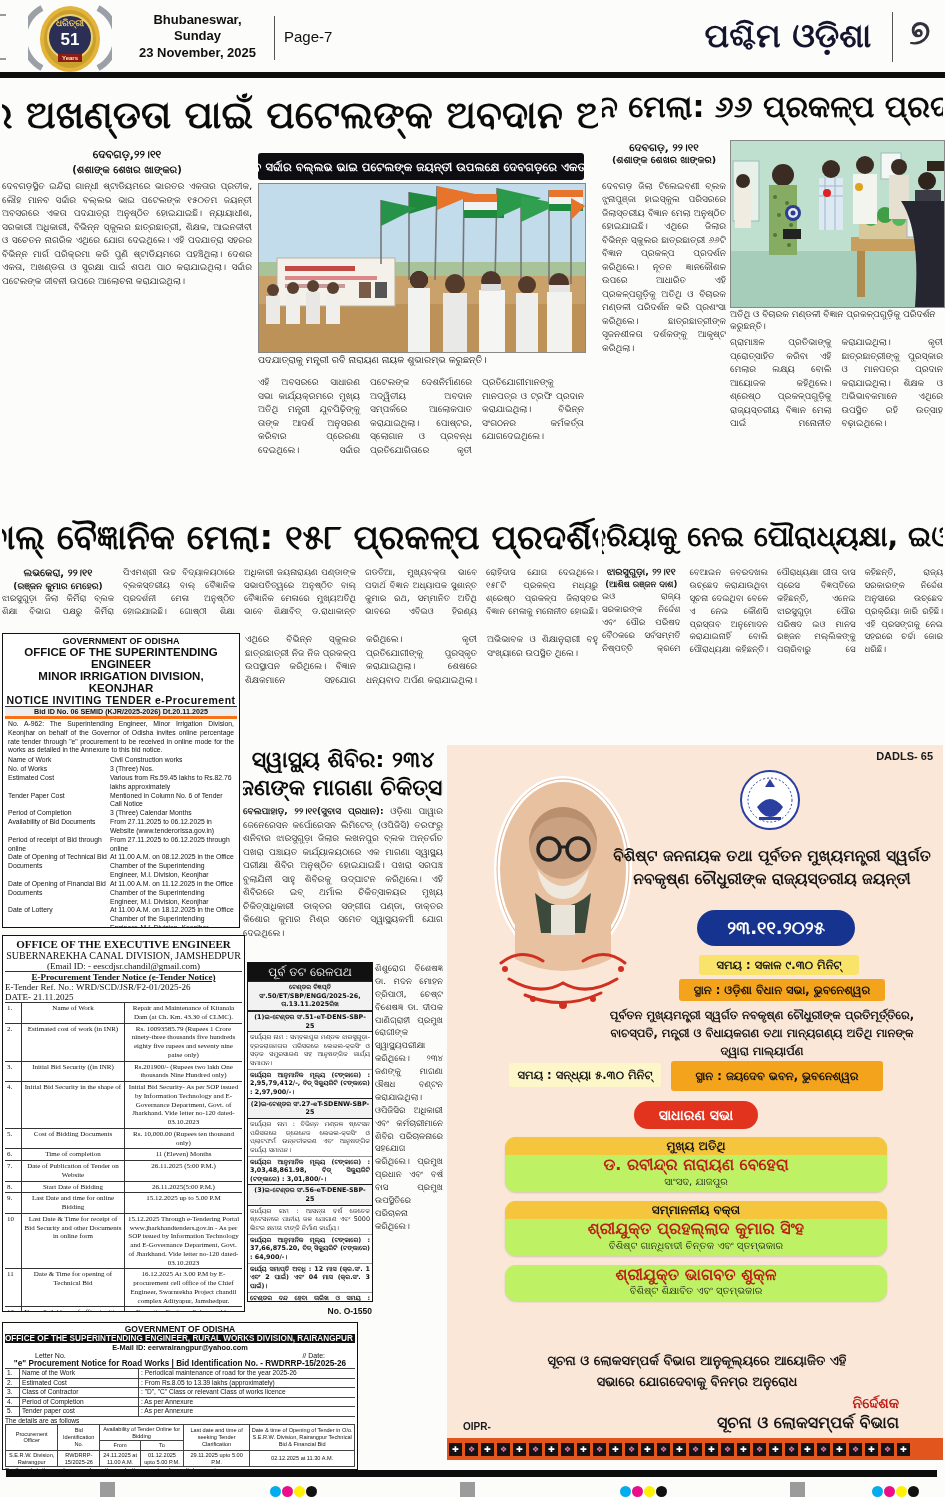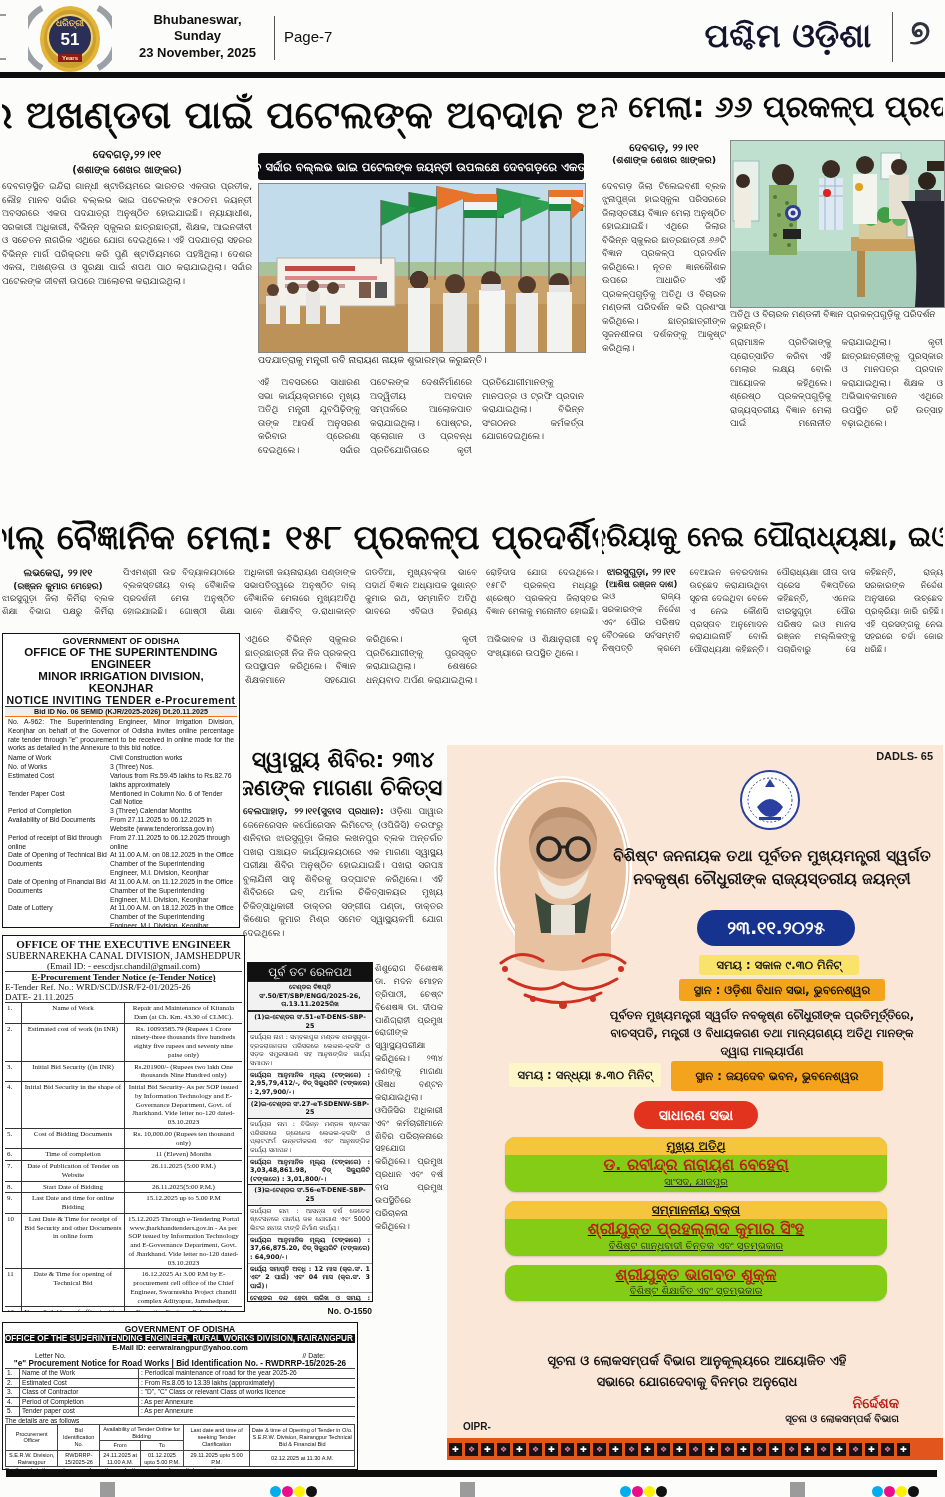--- a/index.html
+++ b/index.html
@@ -56,28 +56,28 @@
   .ad-title{font-weight:bold;font-size:15.5px;line-height:1.5;text-align:center;color:#141414;}
   .pill-date{background:#16338f;color:#fff;font-weight:bold;font-size:18px;border-radius:18px;
              display:flex;align-items:center;justify-content:center;}
   .hl{display:flex;align-items:center;justify-content:center;font-weight:bold;font-size:11.5px;
       white-space:nowrap;overflow:hidden;border-radius:3px;}
   .hl-y{background:#f9e36a;}
   .hl-py{background:#fdf6c8;}
   .hl-o{background:#f4a41c;}
   .pill-red{background:#e2331f;color:#fff;font-weight:bold;font-size:14px;border-radius:15px;
             display:flex;align-items:center;justify-content:center;}
-  .card{background:#84cc16;border-radius:11px;overflow:hidden;box-shadow:0 1px 2px rgba(0,0,0,.15);text-decoration:underline;}
+  .card{background:#bef264;border-radius:11px;overflow:hidden;box-shadow:0 1px 2px rgba(0,0,0,.15);}
   .card-role{background:#f6c53e;font-weight:bold;font-size:12px;text-align:center;padding:2px 0;}
   .card-name{color:#bf1d16;font-weight:bold;font-size:16px;text-align:center;line-height:1.3;
              white-space:nowrap;overflow:hidden;}
   .card-desc{font-size:10px;text-align:center;color:#222;}
   .ad-close{font-weight:bold;font-size:13px;text-align:center;line-height:1.6;color:#141414;}
   .ad-director{color:#bf1d16;font-weight:bold;font-size:14px;text-align:right;}
-  .ad-dept{font-weight:bold;font-size:10px;text-align:right;color:#141414;}
+  .ad-dept{font-weight:bold;font-size:16px;text-align:right;color:#141414;}
   .ad-border{background:#e2551c;display:flex;align-items:center;overflow:hidden;gap:3px;padding:0 2px;box-sizing:border-box;}
   .tile{width:13px;height:13px;background:#141414;color:#fff;font-size:8px;line-height:13px;
         text-align:center;flex:0 0 auto;}
   .tile.alt{color:#ff73b0;}
   
   .bot-rule{background:#0d0d0d;}
   .reg-sq{width:15px;height:15px;background:#9b9b9b;}
   .reg-dot{width:11px;height:11px;border-radius:50%;display:inline-block;margin-right:1px;}
   .crop{background:#9a9a9a;}
   
@@ -294,21 +294,21 @@
   </div>
   <div class="abs" style="left:375px;top:962px;width:68px;height:505px;overflow:hidden;">
     <div class="body-txt" style="font-size:8.6px;">ଶିଶୁରୋଗ ବିଶେଷଜ୍ଞ ଡା. ମଦନ ମୋହନ ତ୍ରିପାଠୀ, ଚେଷ୍ଟ ବିଶେଷଜ୍ଞ ଡା. ଦୀପକ ପାଣିଗ୍ରାହୀ ପ୍ରମୁଖ ରୋଗୀଙ୍କ ସ୍ୱାସ୍ଥ୍ୟପରୀକ୍ଷା କରିଥିଲେ। ୨୩୪ ଜଣଙ୍କୁ ମାଗଣା ଔଷଧ ବଣ୍ଟନ କରାଯାଇଥିଲା। ଓପିଜିସିର ଅଧିକାରୀ ଏବଂ କର୍ମଚାରୀମାନେ ଶିବିର ପରିଚାଳନାରେ ସହଯୋଗ କରିଥିଲେ। ପ୍ରମୁଖ ପ୍ରଧାନ ଏବଂ ବର୍ଷ ବାସ ପ୍ରମୁଖ ଉପସ୍ଥିତିରେ ପରିଚାଳନା କରିଥିଲେ।</div>
   </div>
 
   <div class="abs notice ns" style="left:2px;top:633px;width:238px;height:295px;padding:2px 2px;">
     <div class="nc nb" style="font-size:9px;">GOVERNMENT OF ODISHA</div>
     <div class="nc nb" style="font-size:11.5px;">OFFICE OF THE SUPERINTENDING ENGINEER</div>
     <div class="nc nb" style="font-size:11.5px;">MINOR IRRIGATION DIVISION, KEONJHAR</div>
     <div class="nc nb" style="font-size:10.5px;letter-spacing:.5px;border-bottom:1px solid #333;">NOTICE INVITING TENDER e-Procurement</div>
-    <div class="nc nb" style="font-size:7.2px;background:#eee;border-bottom:1px solid #f97316;">Bid ID No. 06 SEMID (KJR/2025-2026) Dt.20.11.2025</div>
+    <div class="nc nb" style="font-size:7.2px;background:#eee;border-bottom:3px solid #f97316;">Bid ID No. 06 SEMID (KJR/2025-2026) Dt.20.11.2025</div>
     <div style="font-size:6.8px;line-height:1.3;text-align:justify;padding:1px 3px;">No. A-962: The Superintending Engineer, Minor Irrigation Division, Keonjhar on behalf of the Governor of Odisha invites online percentage rate tender through "e" procurement to be received in online mode for the works as detailed in the Annexure to this bid notice.</div>
     <div>
 
         <div class="kj-row">
           <div>Name of Work</div>
           <div>Civil Construction works</div>
         </div>
 
         <div class="kj-row">
           <div>No. of Works</div>

